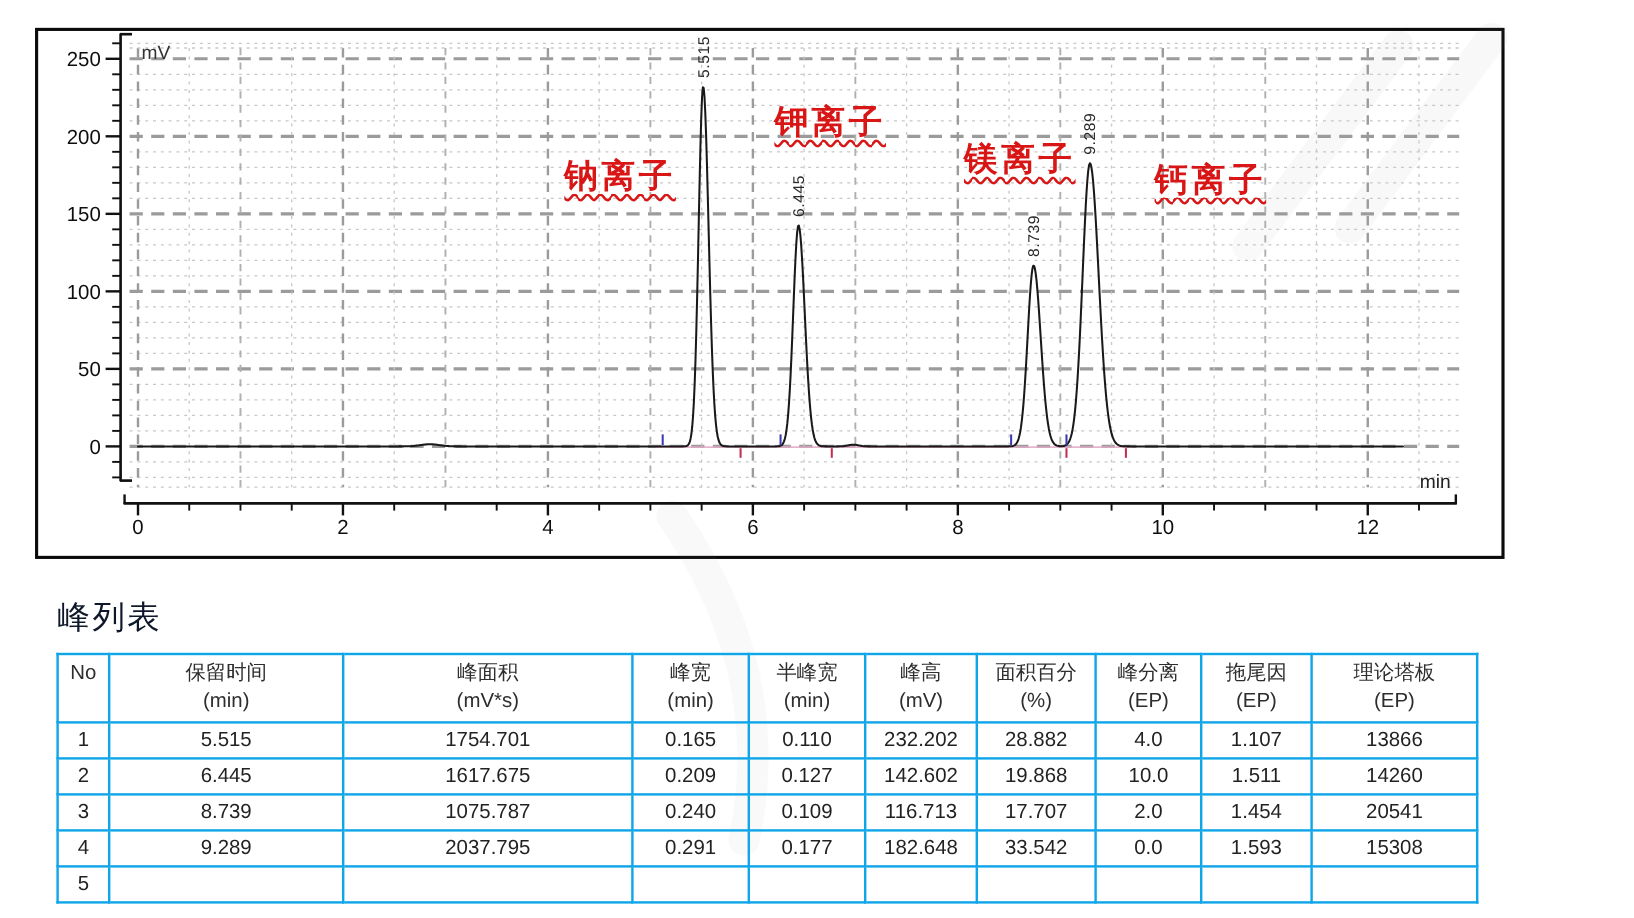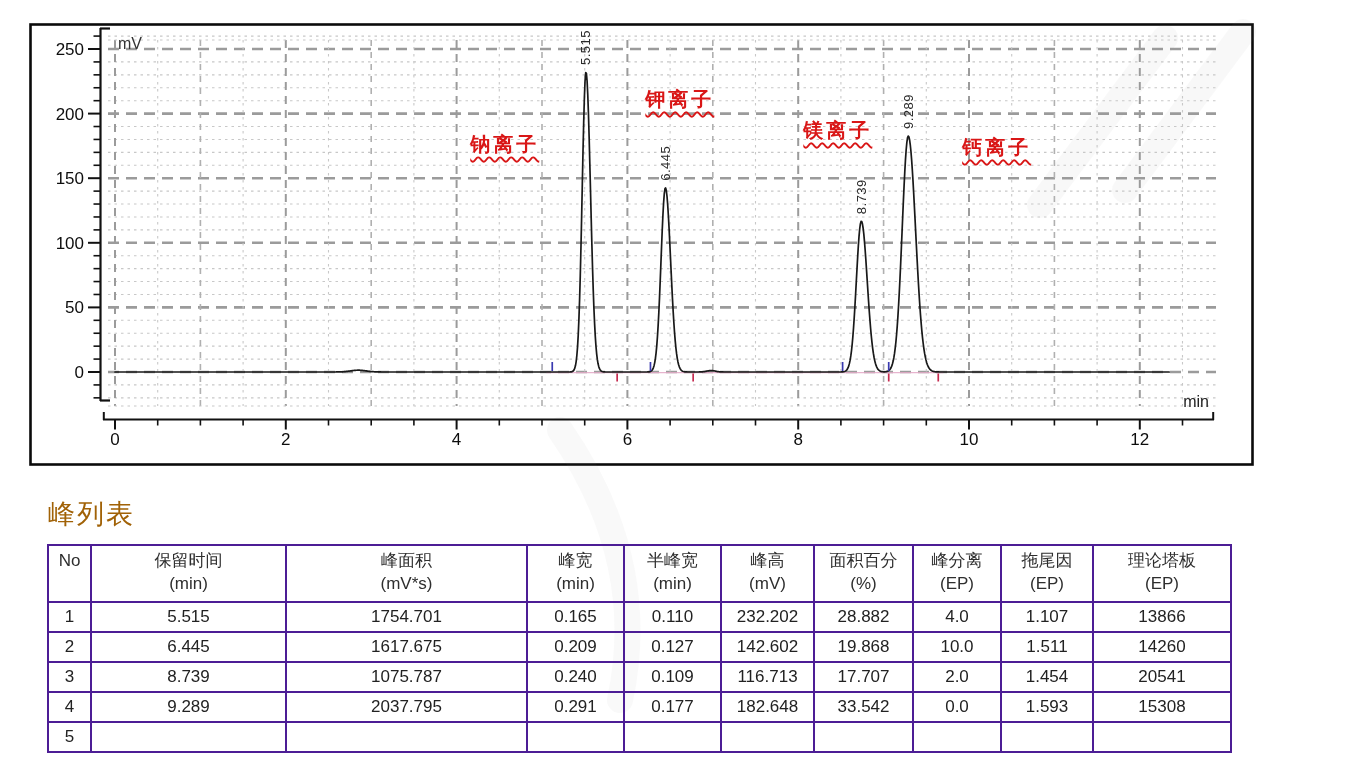--- a/index.html
+++ b/index.html
@@ -1,29 +1,29 @@
 <!DOCTYPE html>
 <html><head>
 <meta charset="utf-8">
 <style>
   html,body{margin:0;padding:0;background:#fff;}
   .page{position:relative;width:1362px;height:765px;background:#fff;overflow:hidden;
         font-family:"Liberation Sans",sans-serif;}
   #chart-svg{position:absolute;left:0;top:0;}
   #annotation-layer{position:absolute;left:0;top:0;width:1362px;height:480px;pointer-events:none;}
   .ion-label{position:absolute;color:#d91616;font-family:"Liberation Serif",serif;
-             font-size:20px;font-weight:bold;letter-spacing:3px;white-space:nowrap;
+             font-size:28px;font-weight:bold;letter-spacing:3px;white-space:nowrap;
              text-decoration-line:underline;text-decoration-style:wavy;
              text-decoration-color:#d91616;text-decoration-thickness:1.5px;
              text-underline-offset:5px;line-height:1;}
   .table-wrap{position:absolute;left:47px;top:496px;}
-  .table-title{font-family:"Liberation Serif",serif;font-size:27px;color:#a16207;
+  .table-title{font-family:"Liberation Serif",serif;font-size:27px;color:#0f172a;
                margin:0 0 12px 1px;letter-spacing:2px;}
   table.peaks{border-collapse:collapse;table-layout:fixed;background:transparent;}
-  table.peaks th,table.peaks td{border:2px solid #4c1d95;padding:0;text-align:center;
+  table.peaks th,table.peaks td{border:2px solid #0ea5e9;padding:0;text-align:center;
                font-family:"Liberation Sans",sans-serif;color:#222;overflow:hidden;}
   table.peaks th{height:52px;font-size:17px;font-weight:normal;color:#2e2e2e;
                vertical-align:top;padding-top:3px;line-height:23px;}
   table.peaks td{height:28px;font-size:17px;line-height:28px;}
 </style>
 </head>
 <body>
 
 <div class="page">
   <svg id="chart-svg" width="1362" height="765" viewBox="0 0 1362 765">

